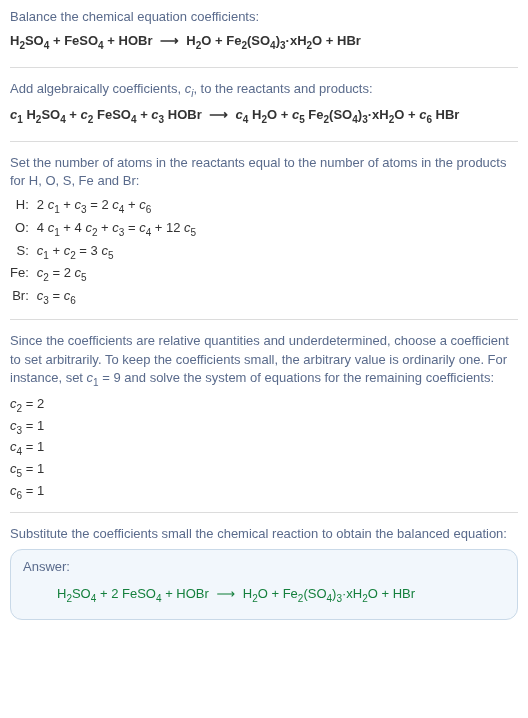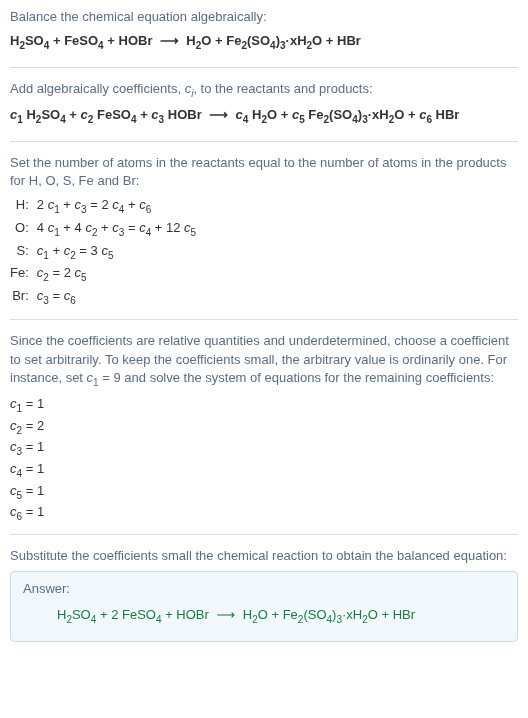--- a/index.html
+++ b/index.html
@@ -44,37 +44,37 @@
     padding-right: 8px;
     color: #333;
   }
   .coef-list div {
     margin-bottom: 1px;
     font-size: 13px;
   }
   .answer-box {
     border: 1px solid #c9d9e8;
     background: #f2f7fc;
-    border-radius: 4px;
+    border-radius: 12px;
     padding: 8px 12px 14px 12px;
     margin-top: 6px;
   }
   .answer-label {
     color: #5a6b8c;
     margin-bottom: 8px;
   }
   .answer-eq {
     padding-left: 34px;
     color: #15803d;
   }
 </style>
 </head>
 <body>
 
-<div class="intro">Balance the chemical equation algebraically:</div>
+<div class="intro">Balance the chemical equation coefficients:</div>
 <div class="equation">
   <span><span>H</span><span class="sub">2</span><span>SO</span><span class="sub">4</span></span><span> + </span><span><span>FeSO</span><span class="sub">4</span></span><span> + </span><span>HOBr</span>
   <span class="arrow">⟶</span>
   <span><span>H</span><span class="sub">2</span><span>O</span></span><span> + </span><span><span>Fe</span><span class="sub">2</span><span>(SO</span><span class="sub">4</span><span>)</span><span class="sub">3</span><span>·xH</span><span class="sub">2</span><span>O</span></span><span> + </span><span>HBr</span>
 </div>
 
 <hr>
 
 <div class="intro">
   <span>Add algebraically coefficients, </span><span class="ital">c</span><span class="sub ital">i</span><span>, to the reactants and products:</span>
@@ -112,21 +112,20 @@
   </tr>
 </tbody>
   </table>
 
 <hr>
 
 <div class="intro">
   <span>Since the coefficients are relative quantities and underdetermined, choose a coefficient to set arbitrarily. To keep the coefficients small, the arbitrary value is ordinarily one. For instance, set </span><span class="ital">c</span><span class="sub">1</span><span> = 9 and solve the system of equations for the remaining coefficients:</span>
 </div>
 <div class="coef-list">
-  <div><span class="ital">c</span><span class="sub">1</span><span> = 1</span></div>
   <div><span class="ital">c</span><span class="sub">2</span><span> = 2</span></div>
   <div><span class="ital">c</span><span class="sub">3</span><span> = 1</span></div>
   <div><span class="ital">c</span><span class="sub">4</span><span> = 1</span></div>
   <div><span class="ital">c</span><span class="sub">5</span><span> = 1</span></div>
   <div><span class="ital">c</span><span class="sub">6</span><span> = 1</span></div>
 </div>
 
 <hr>
 
 <div class="intro">Substitute the coefficients small the chemical reaction to obtain the balanced equation:</div>

